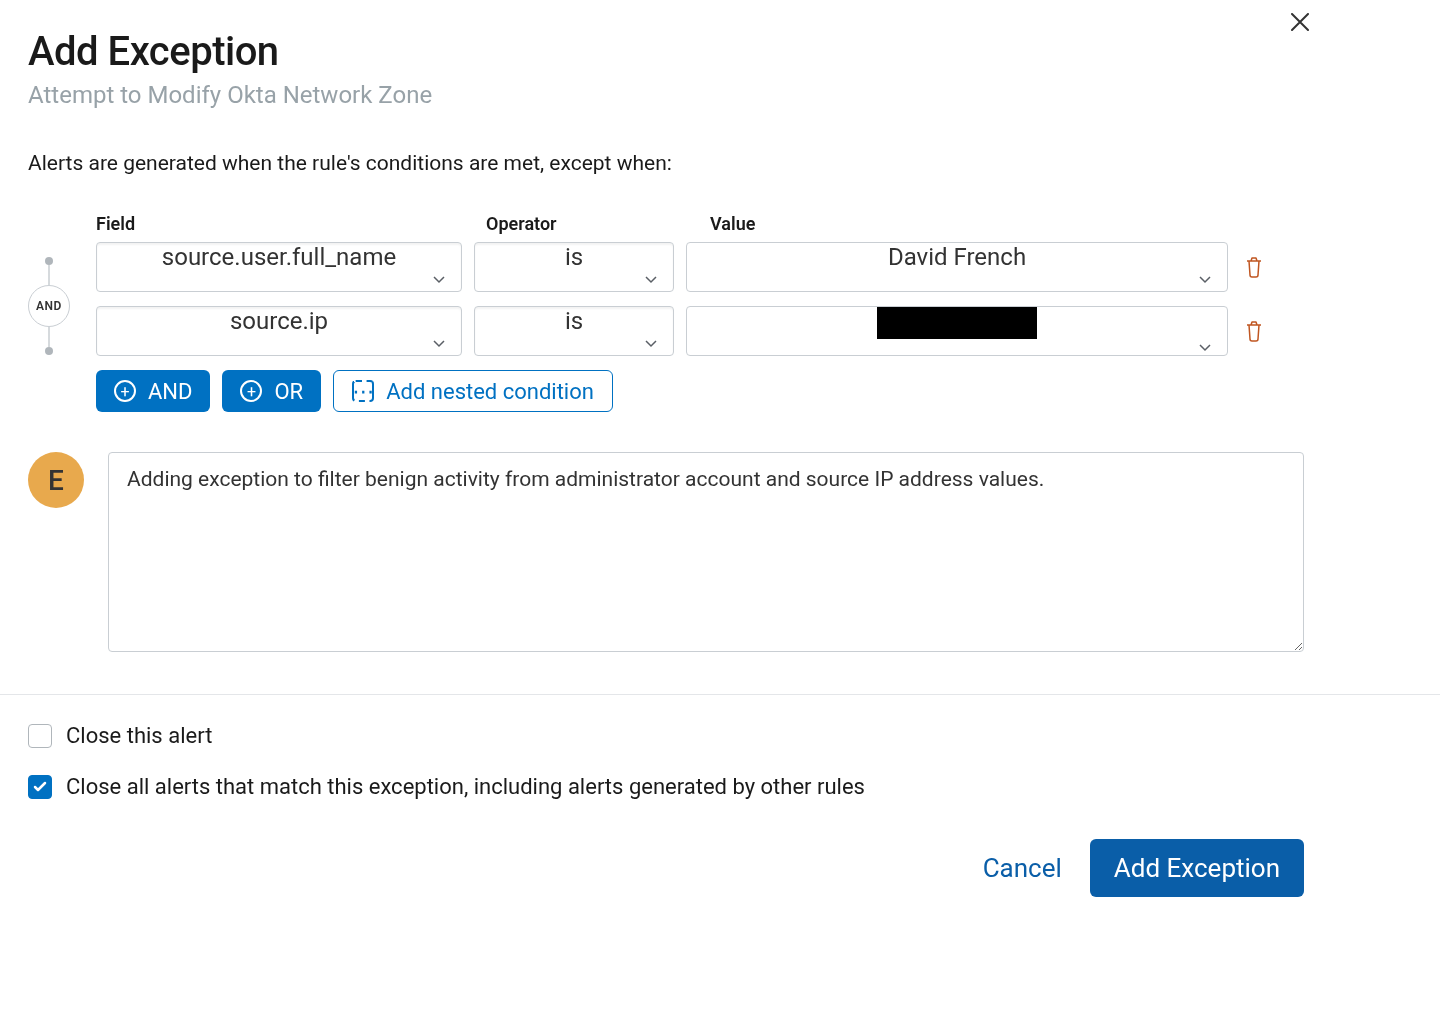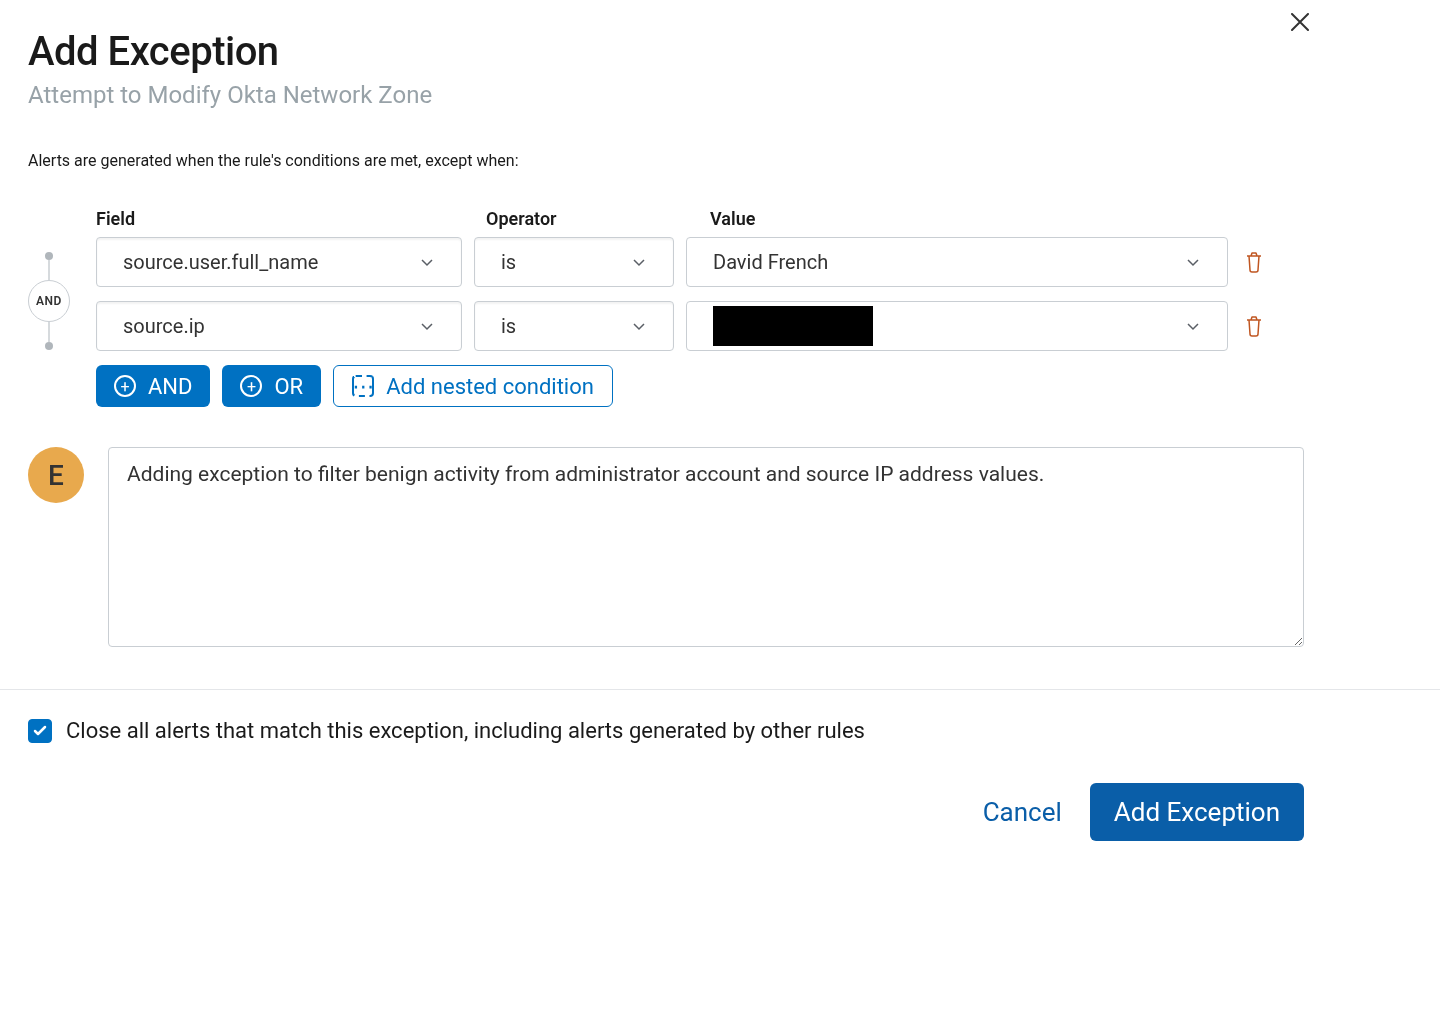--- a/index.html
+++ b/index.html
@@ -2,35 +2,35 @@
 <html><head>
 <meta charset="utf-8">
 <style>
   * { box-sizing: border-box; margin: 0; padding: 0; }
   html, body { width: 1440px; height: 1009px; font-family: -apple-system, BlinkMacSystemFont, "Segoe UI", Roboto, Helvetica, Arial, sans-serif; color: #1a1a1a; background: #fff; }
   .modal { position: relative; width: 1332px; height: 1009px; padding: 0; }
   .close-x { position: absolute; top: 10px; right: 20px; width: 24px; height: 24px; cursor: pointer; color: #333; display:flex; align-items:center; justify-content:center; }
   .content { padding: 28px 28px 0 28px; }
   .title { font-size: 40px; font-weight: 500; letter-spacing: -0.5px; color:#1a1a1a; }
   .subtitle { font-size: 24px; color: #98a2a8; margin-top: 6px; }
-  .rule-intro { font-size: 16px; color: #1a1a1a; margin-top: 42px; }
+  .rule-intro { font-size: 21px; color: #1a1a1a; margin-top: 42px; }
   .builder { margin-top: 38px; display:flex; gap:16px; align-items:flex-start; }
   .and-track { position: relative; width: 50px; display:flex; flex-direction:column; align-items:center; margin-top:44px;}
   .and-badge { width: 42px; height: 42px; border-radius: 50%; border: 1px solid #c9ced3; background:#fff; display:flex; align-items:center; justify-content:center; font-size: 12px; font-weight:600; color:#333; letter-spacing:0.5px; }
   .dot { width:8px; height:8px; border-radius:50%; background:#b0b6bb; }
   .line { width:2px; background:#d6dadd; flex:1; min-height:20px; }
   .cols { flex:1; margin-left:10px;}
   .headers { display:flex; gap:24px; margin-bottom:8px; }
   .hdr { font-size:18px; font-weight:600; color:#1a1a1a; }
   .col-field { width: 366px; }
   .col-op    { width: 200px; }
   .col-val   { width: 542px; }
   .col-del   { width: 36px; }
   .row { display:flex; gap:12px; align-items:center; margin-bottom:14px; }
-  .sel { height:50px; border:1px solid #c9ced3; border-radius:4px; background:#fff; display:flex; align-items:center; padding:0 26px; font-size:20px; color:#333; cursor:pointer; position:relative; }
+  .sel { height:50px; border:1px solid #c9ced3; border-radius:4px; background:#fff; display:flex; align-items:center; padding:0 14px; font-size:24px; color:#333; cursor:pointer; position:relative;flex-direction:column; }
   .sel.shadow { box-shadow: 0 2px 2px rgba(0,0,0,0.05) inset; }
   .chev { margin-left:auto; color:#5a5f66; display:flex; }
   .redacted { background:#000; width:160px; height:40px; }
   .trash { width:28px; height:28px; color:#c05621; cursor:pointer; display:flex; align-items:center; justify-content:center; }
   .btn-row { display:flex; gap:12px; margin-top:4px; }
   .pillbtn { height:42px; border-radius:6px; display:flex; align-items:center; padding:0 18px; font-size:22px; cursor:pointer; gap:12px;}
   .pillbtn.blue { background:#0071c2; color:#fff; }
   .pillbtn.outline { background:#fff; color:#0071c2; border:1px solid #0071c2; }
   .plus-circle { width:22px; height:22px; border:2px solid currentColor; border-radius:50%; display:flex; align-items:center; justify-content:center; font-size:16px; }
   .sq-icon { width:22px; height:22px; border:2px solid currentColor; border-radius:4px; display:flex; align-items:center; justify-content:center; border-style:dashed; border-left-style:solid; border-right-style:solid; }
@@ -164,20 +164,24 @@
     <div class="comment-row">
       <div class="avatar">E</div>
       <div class="comment" contenteditable="true" style="">Adding exception to filter benign activity from administrator account and source IP address values.</div>
     </div>
 
     <hr class="divider">
   </div>
 
   <div class="footer">
     <div class="chkrow">
+      <div class="chk"></div>
+      <span>Close this alert</span>
+    </div>
+    <div class="chkrow">
       <div class="chk checked">
         <svg width="16" height="16" viewBox="0 0 16 16">
             <path d="M3 8l3 3 7-7" fill="none" stroke="#fff" stroke-width="2.5" stroke-linecap="round" stroke-linejoin="round"></path>
           </svg>
       </div>
       <span>Close all alerts that match this exception, including alerts generated by other rules</span>
     </div>
 
     <div class="actions">
       <div class="btn-link">Cancel</div>

